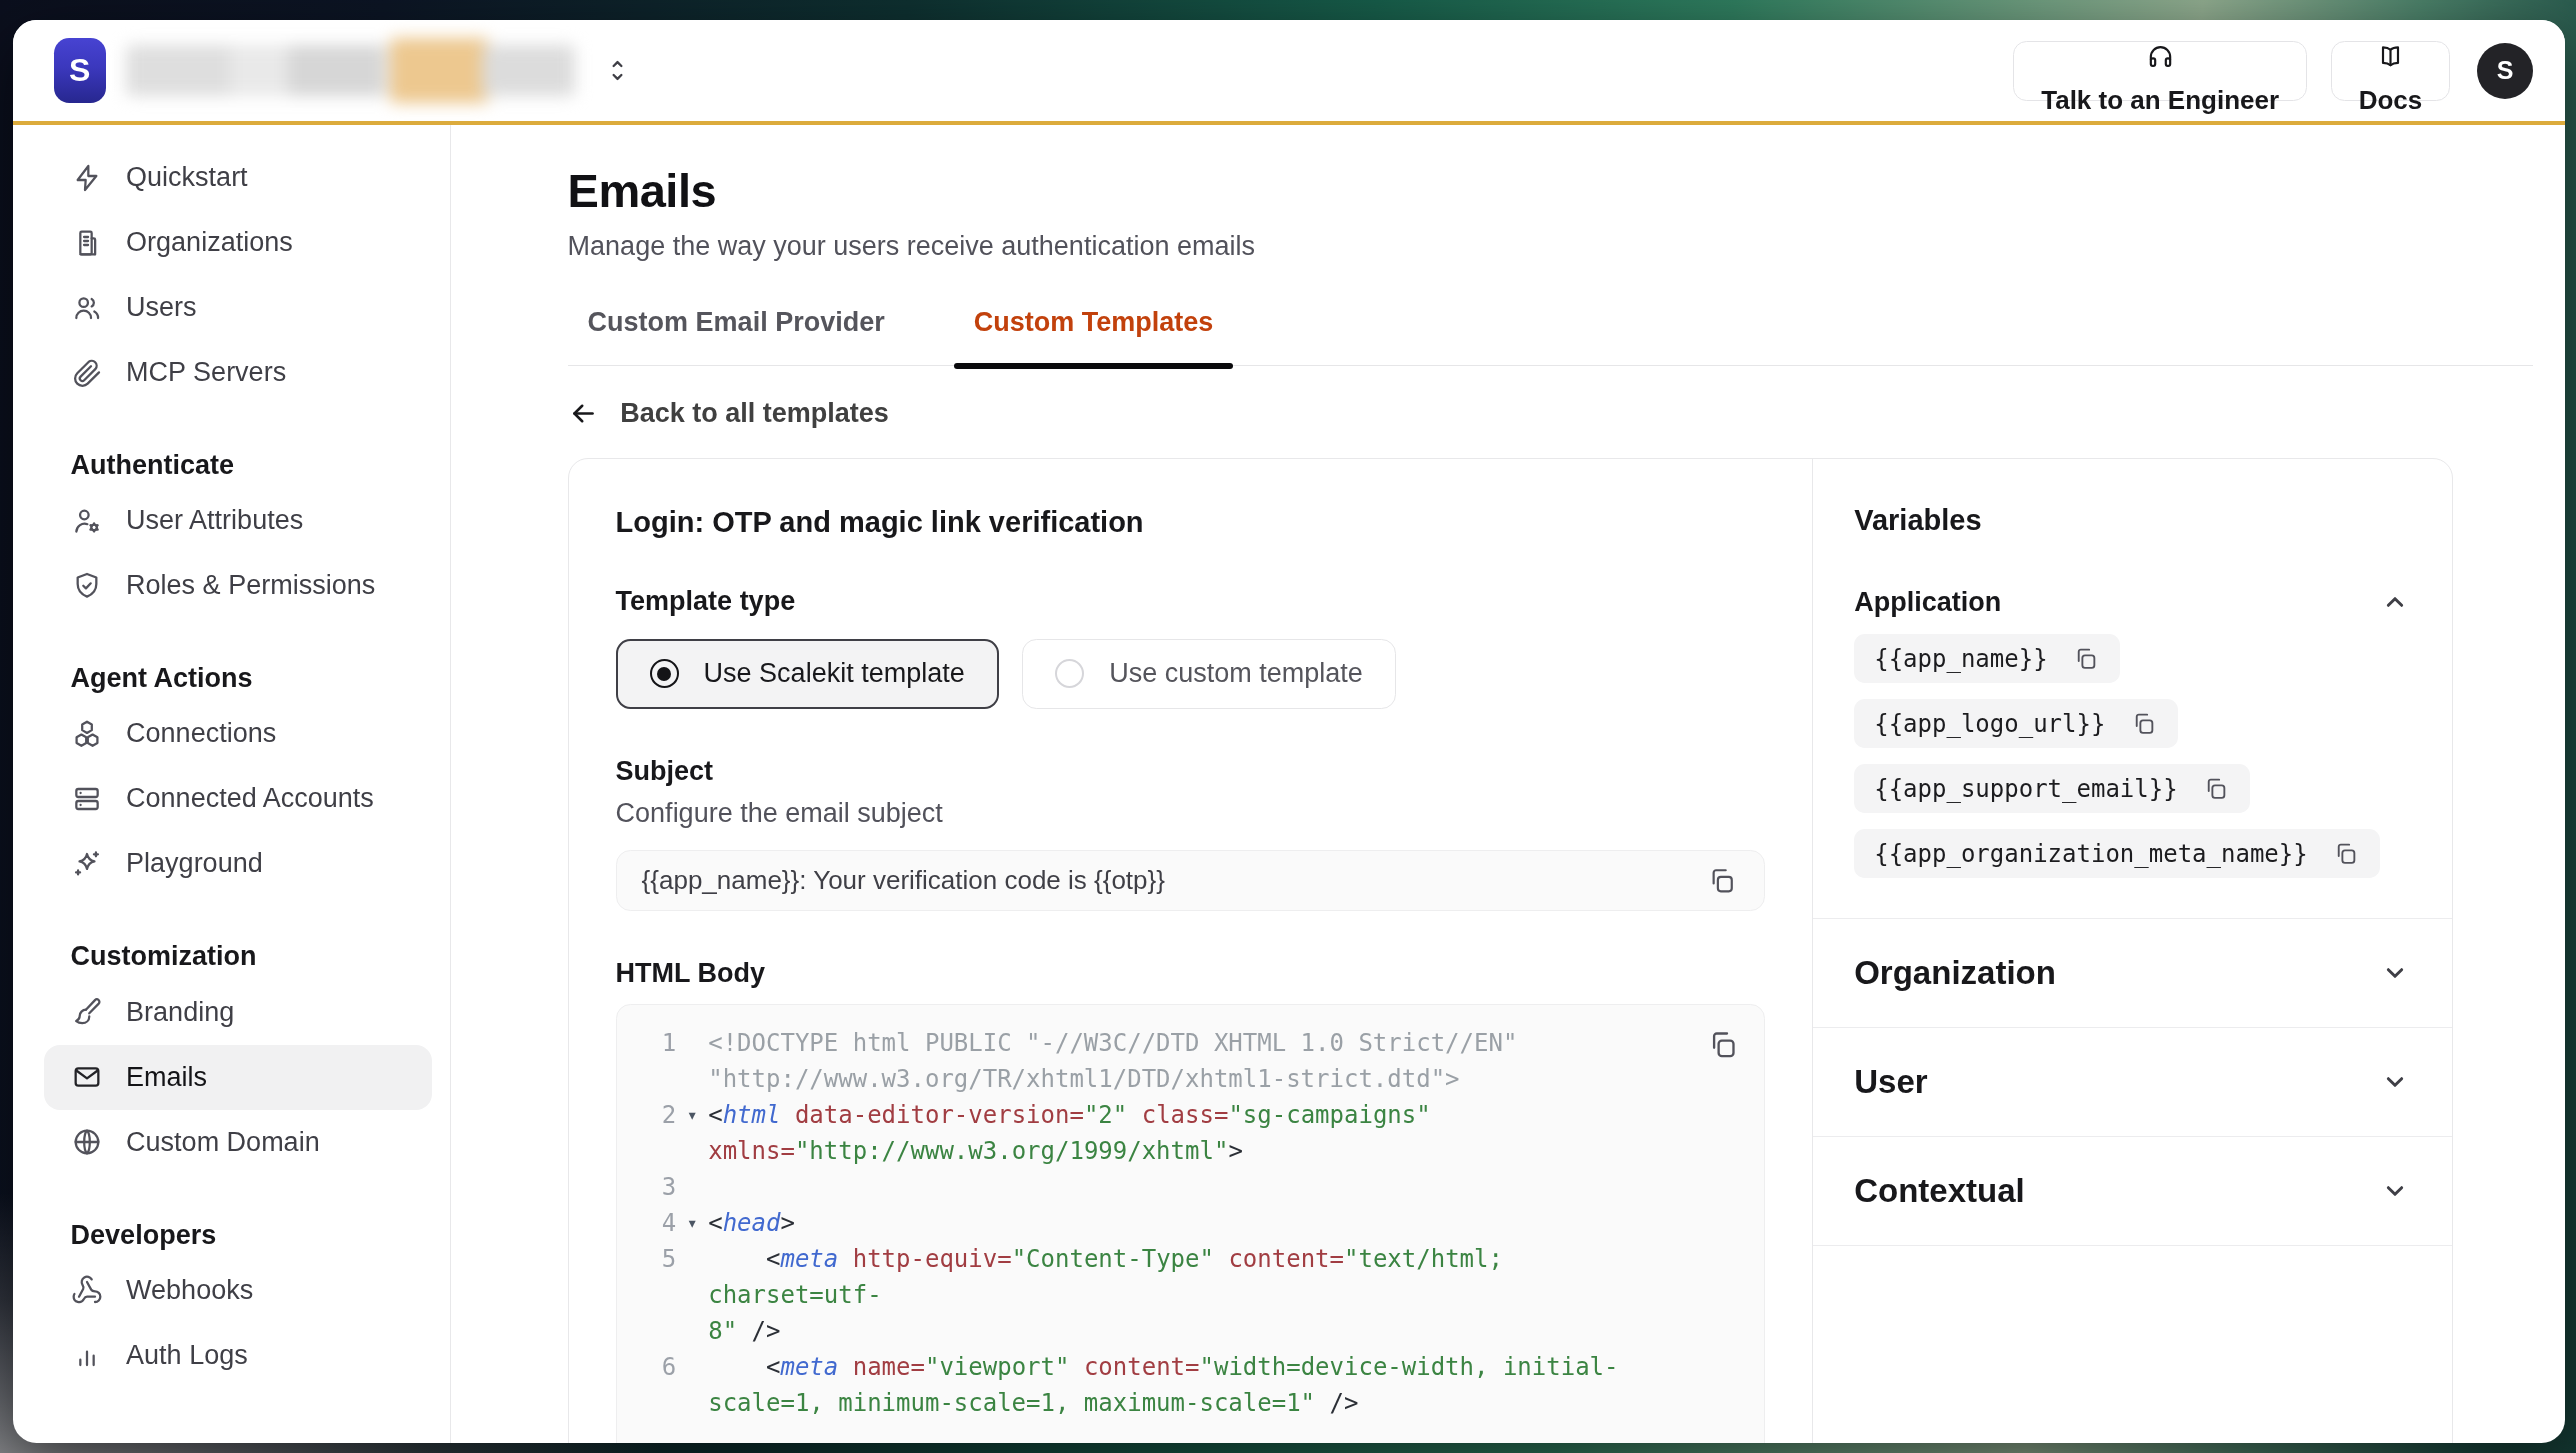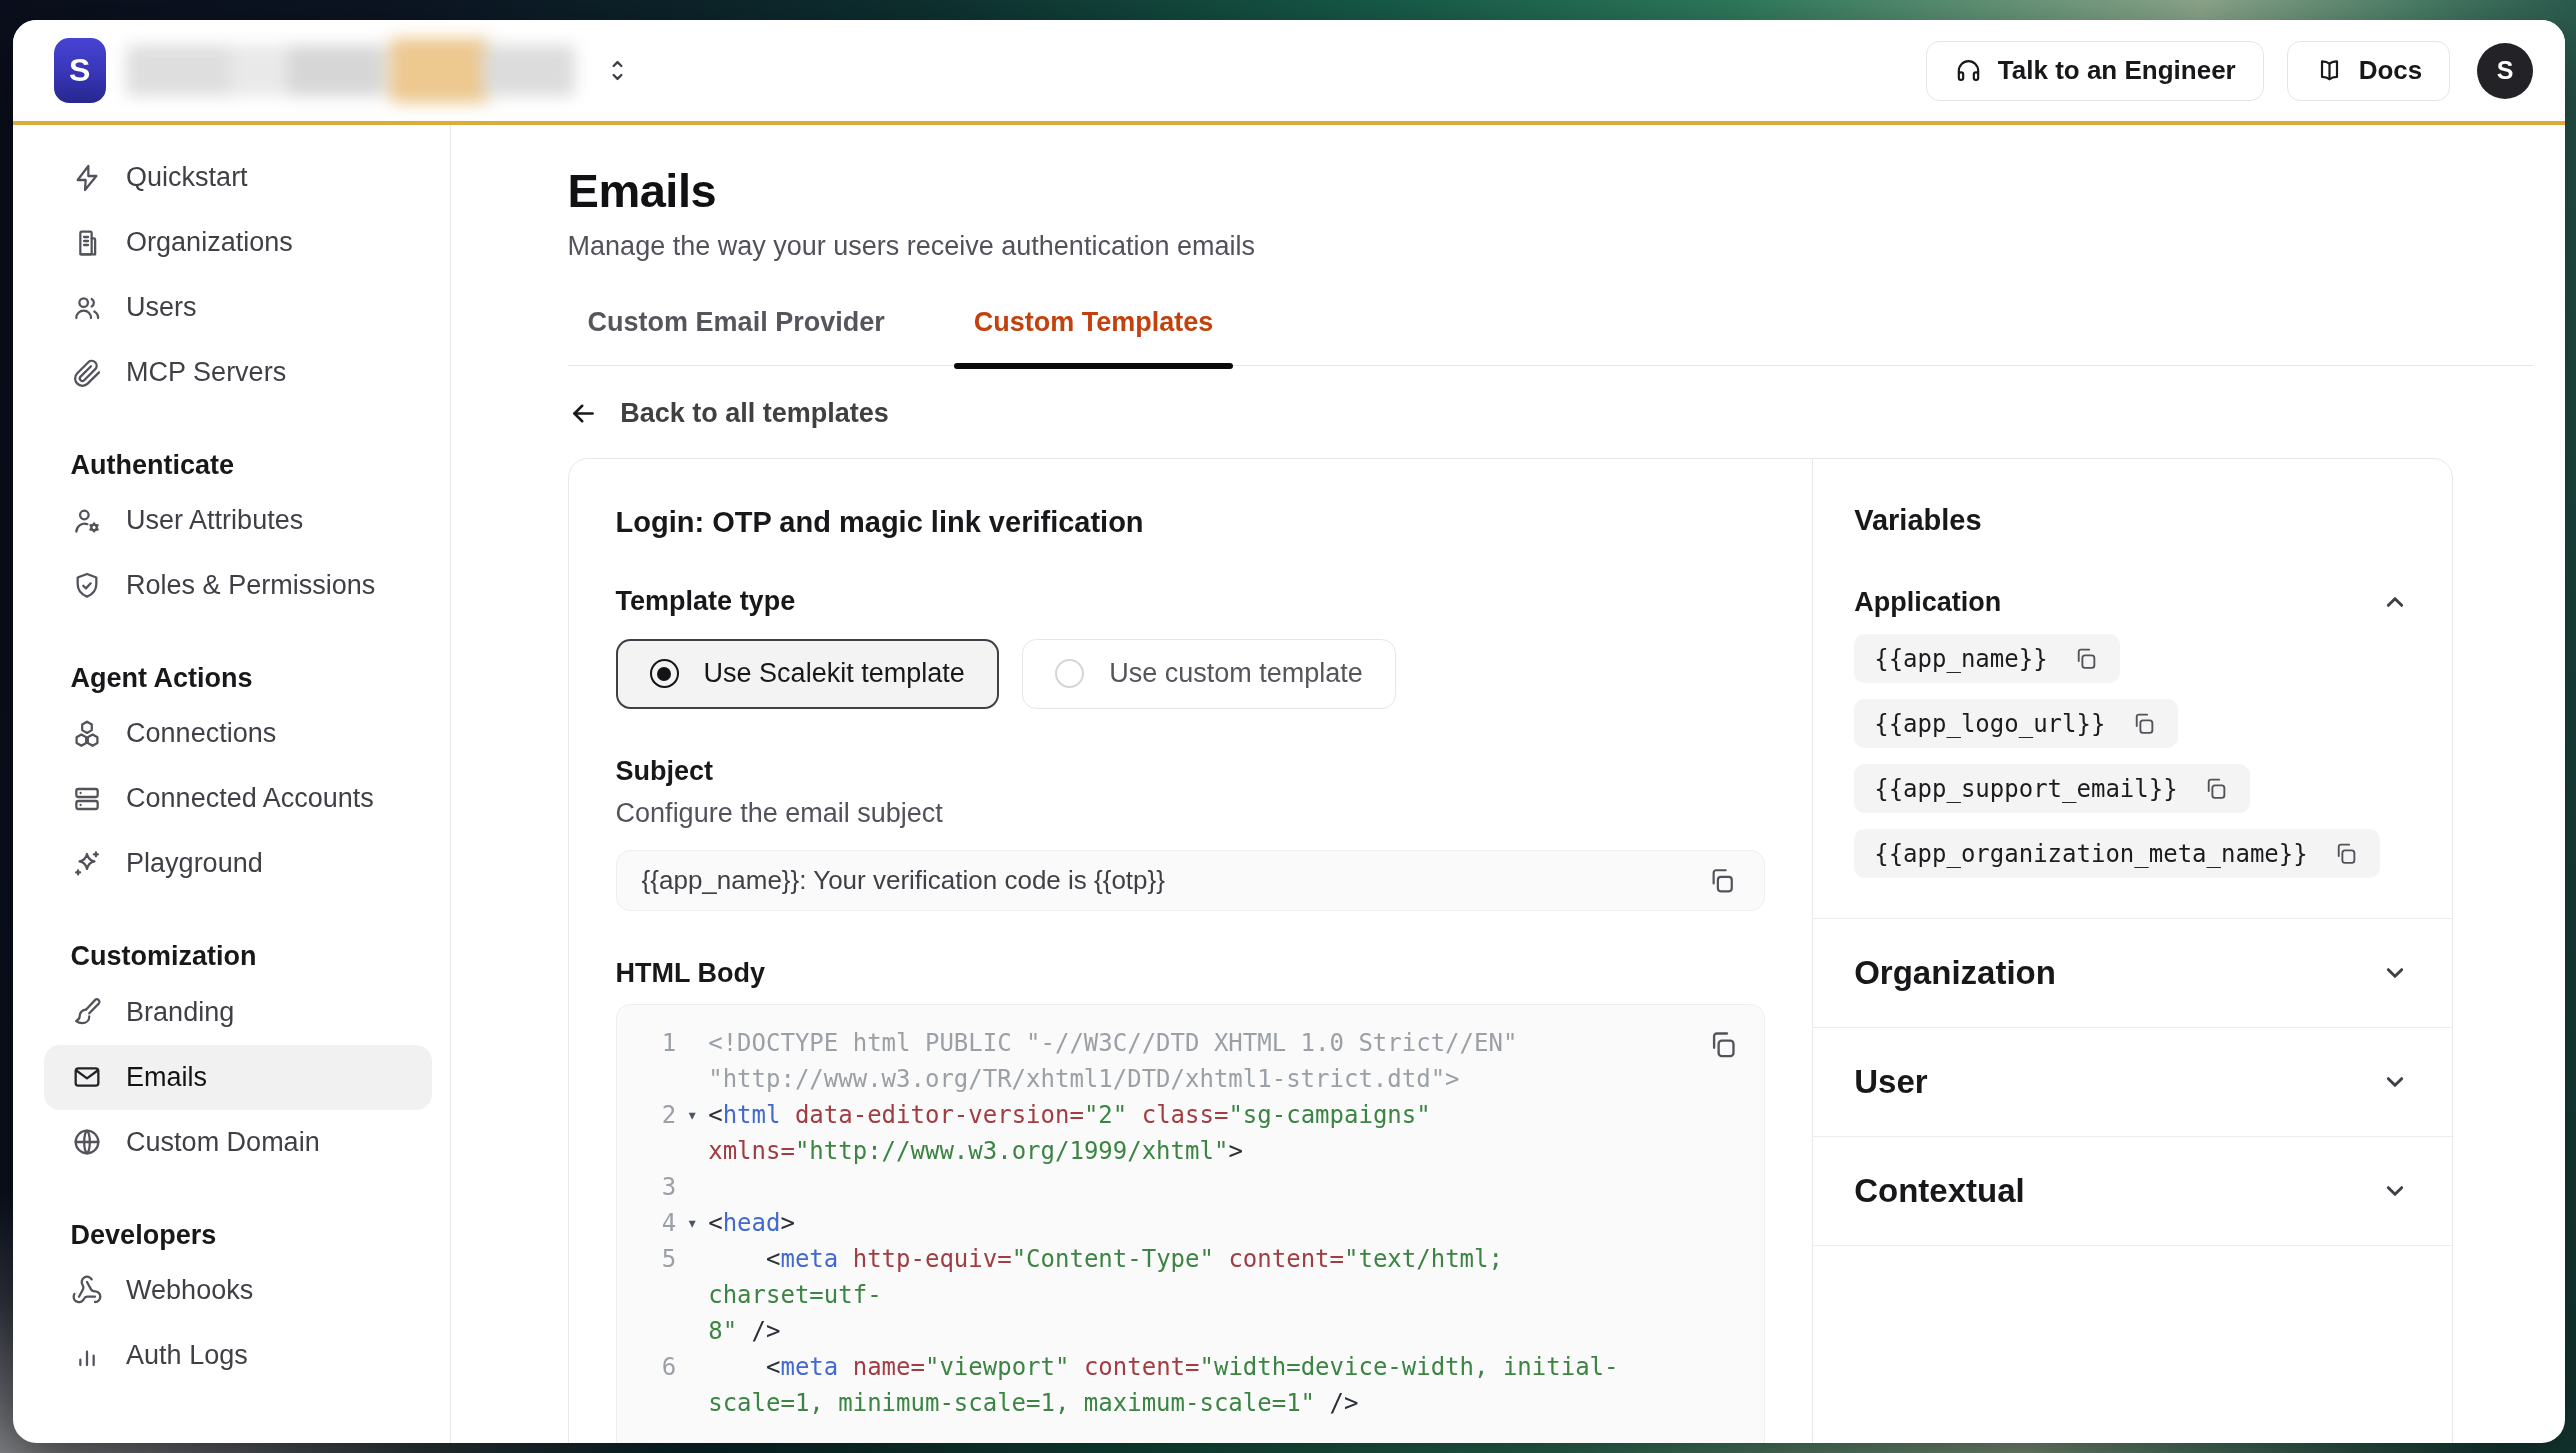--- a/index.html
+++ b/index.html
@@ -24,21 +24,21 @@
     border-bottom:4.5px solid #dcab3c;background:#fff;}
   .logo{flex:none;width:52px;height:65px;border-radius:15.3px;
     background:linear-gradient(180deg,#4743d2 0%,#3b38bd 45%,#27278f 100%);
     color:#fff;font-size:32px;font-weight:700;display:grid;place-items:center;}
   .ws-blur{position:relative;width:449px;height:51px;margin-left:20px;filter:blur(8px);}
   .ws-blur i{position:absolute;top:0;bottom:0;border-radius:5.4px;}
   .chev-ud{margin-left:27px;color:#3f3f46;}
   .spacer{flex:1;}
   .hdr-btn{height:60px;display:flex;align-items:center;gap:14.4px;padding:0 27px;
     border:1.8px solid #e4e4e7;border-radius:13.5px;background:#fff;cursor:pointer;
-    font-size:26px;font-weight:600;color:#18181b;font-family:inherit;}
+    font-size:26px;font-weight:600;color:#18181b;font-family:inherit;flex-direction:column;}
   .hdr-btn + .hdr-btn{margin-left:23.5px;}
   .hdr-btn svg{color:#18181b;}
   .avatar{flex:none;width:56px;height:56px;border-radius:50%;background:#232327;color:#fff;
     font-size:25px;font-weight:600;display:grid;place-items:center;margin-left:27px;}
   
   .appbody{flex:1;display:flex;min-height:0;}
   
   .sidebar{flex:none;width:438px;border-right:1.8px solid #e8e8ea;box-sizing:border-box;
     padding:20px 18px 0 31px;overflow:hidden;}
   .side-item{height:65px;display:flex;align-items:center;gap:23.5px;padding:0 27px;
@@ -79,21 +79,21 @@
   .subject-input .val{font-size:26px;color:#3f3f46;}
   .copy-btn{margin-left:auto;width:36px;height:36px;display:grid;place-items:center;color:#52525b;cursor:pointer;background:none;border:none;padding:0;}
   
   .code{position:relative;margin-top:14.4px;background:#fafafa;border:1.8px solid #eeeeef;
     border-radius:14.4px;padding:20px 108px 20px 21.6px;
     font-family:"DejaVu Sans Mono","Liberation Mono",monospace;font-size:24px;line-height:36px;height:541px;box-sizing:content-box;}
   .code-line{display:flex;}
   .gutter{flex:none;width:38px;text-align:right;color:#9ba0a8;}
   .fold{flex:none;width:32px;text-align:center;color:#4b5563;font-size:18px;}
   .code-text{flex:1;min-width:0;white-space:pre-wrap;word-break:break-word;color:#2b2f36;}
-  .cm{color:#9aa0a6;} .tg{color:#4169cf;} .at{color:#a13d42;} .st{color:#3b8442;} .pu{color:#2b2f36;} .pl{color:#2b2f36;}
+  .cm{color:#9aa0a6;} .tg{color:#4169cf;font-style:italic;} .at{color:#a13d42;} .st{color:#3b8442;} .pu{color:#2b2f36;} .pl{color:#2b2f36;}
   .code .copy-btn{position:absolute;top:21.6px;right:23.5px;margin:0;}
   
   .card-right{flex:none;width:640px;border-left:1.8px solid #e8e8ea;box-sizing:border-box;padding:45px 41px 0;}
   .vars-title{font-size:29px;font-weight:600;color:#18181b;}
   .vars-row{margin-top:49px;display:flex;align-items:center;justify-content:space-between;cursor:pointer;}
   .vars-row .lbl{font-size:27px;font-weight:600;color:#18181b;}
   .vars-row svg{color:#3f3f46;}
   .chips{margin-top:3.6px;}
   .chip{margin-top:16px;display:flex;align-items:center;gap:23.5px;width:fit-content;
     background:#f4f4f5;border-radius:10.8px;padding:10px 20px;

